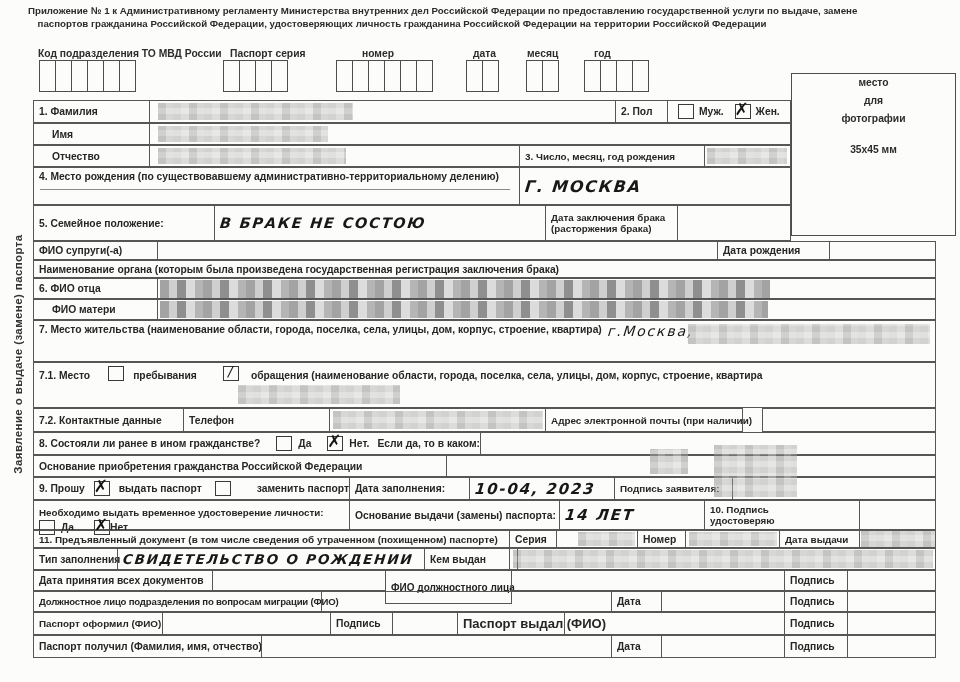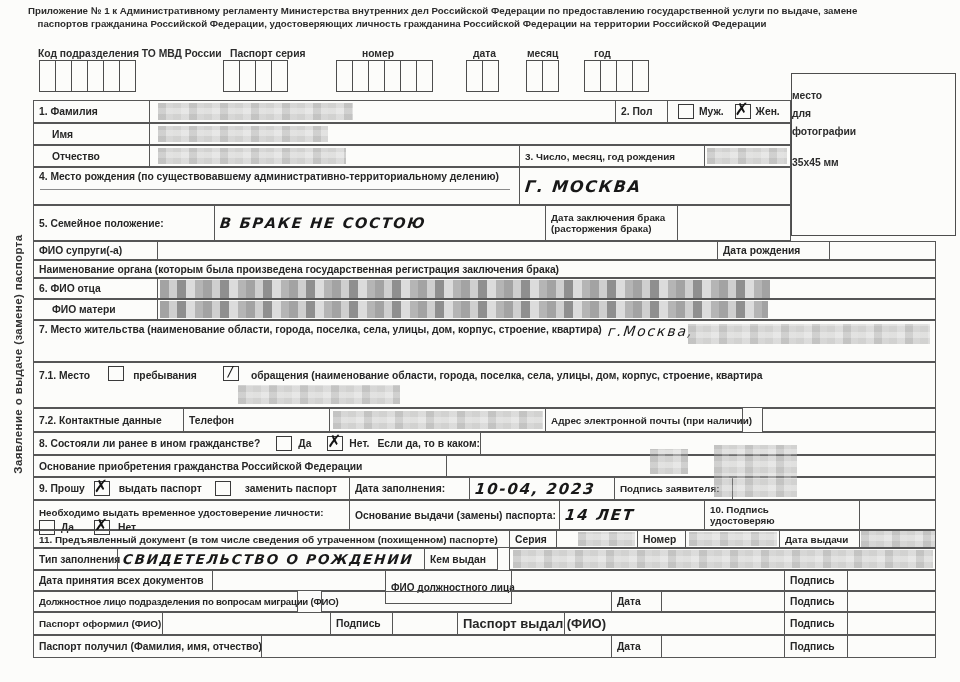--- a/index.html
+++ b/index.html
@@ -6,21 +6,21 @@
   .page{position:relative;width:960px;height:682px;background:#fcfcfa;overflow:hidden;
         font-family:"Liberation Sans",sans-serif;}
   .hdr{position:absolute;left:28px;top:5px;width:748px;text-align:center;
        font-weight:bold;font-size:9.7px;line-height:12.5px;color:#2c2c2c;white-space:nowrap;}
   .tl{position:absolute;font-weight:bold;font-size:10.3px;color:#2c2c2c;white-space:nowrap;}
   .bg{position:absolute;top:60px;display:flex;}
   .bx{width:17px;height:32px;border:1px solid #4d4d4d;margin-left:-1px;box-sizing:border-box;}
   .side{position:absolute;left:-180px;top:346px;width:400px;height:16px;text-align:center;
         transform:rotate(-90deg);font-weight:bold;font-size:11.5px;letter-spacing:.4px;color:#333;}
   .photo{position:absolute;left:791px;top:73px;width:165px;height:163px;border:1px solid #4d4d4d;
-         box-sizing:border-box;text-align:left;font-weight:bold;font-size:10.3px;color:#2c2c2c;padding-top:16px;}
+         box-sizing:border-box;text-align:center;font-weight:bold;font-size:10.3px;color:#2c2c2c;padding-top:3px;}
   .photo div{margin-bottom:7px;}
   .photo .psize{margin-top:20px;}
   .c{position:absolute;box-sizing:border-box;border:1px solid #565656;display:flex;align-items:center;
      padding:0 5px;font-weight:bold;font-size:10.3px;color:#262626;white-space:nowrap;}
   .blk{display:block;white-space:normal;}
   .top{align-items:flex-start;padding-top:3px;}
   .ind{padding-left:18px;}
   .sm{font-size:9.8px;line-height:11px;white-space:normal;}
   .xs{font-size:9.6px;letter-spacing:-.2px;}
   .cb{display:inline-block;width:16px;height:15px;border:1.5px solid #3a3a3a;position:relative;flex:none;box-sizing:border-box;}
@@ -218,42 +218,42 @@
     </div>
   <div class="c" style="left:446px;top:455px;width:490px;height:22px"></div>
 
   <div class="c" style="left:33px;top:477px;width:317px;height:23px">
     <span>9. Прошу</span>
     <span class="cb" style="margin-left:9px">
         <span class="mk">✗</span>
       </span>
     <span style="margin-left:9px">выдать паспорт</span>
     <span class="cb" style="margin-left:13px"></span>
-    <span style="margin-left:14px">заменить паспорт</span>
+    <span style="margin-left:26px">заменить паспорт</span>
   </div>
   <div class="c" style="left:349px;top:477px;width:121px;height:23px">
       <span>Дата заполнения:</span>
     </div>
   <div class="c" style="left:469px;top:477px;width:146px;height:23px">
       <span class="hand">10-04, 2023</span>
     </div>
   <div class="c" style="left:614px;top:477px;width:119px;height:23px;font-size:9.9px">
       <span>Подпись заявителя:</span>
     </div>
   <div class="c" style="left:732px;top:477px;width:204px;height:23px"></div>
 
   <div class="c blk" style="left:33px;top:500px;width:317px;height:30px;padding-top:6px">
     <span class="sm">Необходимо выдать временное удостоверение личности:</span>
     <span style="display:flex;align-items:center;margin-top:2px">
       <span class="cb"></span>
       <span style="margin-left:6px">Да</span>
       <span class="cb" style="margin-left:20px">
           <span class="mk">✗</span>
         </span>
-      <span style="margin-left:8px">Нет</span>
+      <span style="">Нет</span>
     </span>
   </div>
   <div class="c" style="left:349px;top:500px;width:211px;height:30px">
       <span>Основание выдачи (замены) паспорта:</span>
     </div>
   <div class="c" style="left:559px;top:500px;width:146px;height:30px">
       <span class="hand">14 ЛЕТ</span>
     </div>
   <div class="c sm" style="left:704px;top:500px;width:156px;height:30px">
       <span style="width:80px">10. Подпись удостоверяю</span>
@@ -275,39 +275,39 @@
       <span>Дата выдачи</span>
     </div>
   <div class="c" style="left:859px;top:530px;width:77px;height:18px"></div>
 
   <div class="c" style="left:33px;top:548px;width:85px;height:22px">
       <span>Тип заполнения</span>
     </div>
   <div class="c" style="left:117px;top:548px;width:308px;height:22px">
       <span class="hand" style="font-size:13.5px">СВИДЕТЕЛЬСТВО О РОЖДЕНИИ</span>
     </div>
-  <div class="c" style="left:424px;top:548px;width:74px;height:22px">
+  <div class="c" style="left:424px;top:548px;width:94px;height:22px">
       <span>Кем выдан</span>
     </div>
   <div class="c" style="left:509px;top:548px;width:427px;height:22px"></div>
 
   <div class="c" style="left:33px;top:570px;width:180px;height:21px">
       <span>Дата принятия всех документов</span>
     </div>
   <div class="c" style="left:212px;top:570px;width:174px;height:21px"></div>
   <div class="c" style="left:385px;top:570px;width:127px;height:34px;font-size:10px">
       <span>ФИО должностного лица</span>
     </div>
   <div class="c" style="left:511px;top:570px;width:274px;height:21px"></div>
   <div class="c" style="left:784px;top:570px;width:64px;height:21px">
       <span>Подпись</span>
     </div>
   <div class="c" style="left:847px;top:570px;width:89px;height:21px"></div>
 
-  <div class="c xs" style="left:33px;top:591px;width:265px;height:21px">
+  <div class="c xs" style="left:33px;top:591px;width:289px;height:21px">
       <span>Должностное лицо подразделения по вопросам миграции (ФИО)</span>
     </div>
   <div class="c" style="left:321px;top:591px;width:291px;height:21px"></div>
   <div class="c" style="left:611px;top:591px;width:51px;height:21px">
       <span>Дата</span>
     </div>
   <div class="c" style="left:661px;top:591px;width:124px;height:21px"></div>
   <div class="c" style="left:784px;top:591px;width:64px;height:21px">
       <span>Подпись</span>
     </div>

